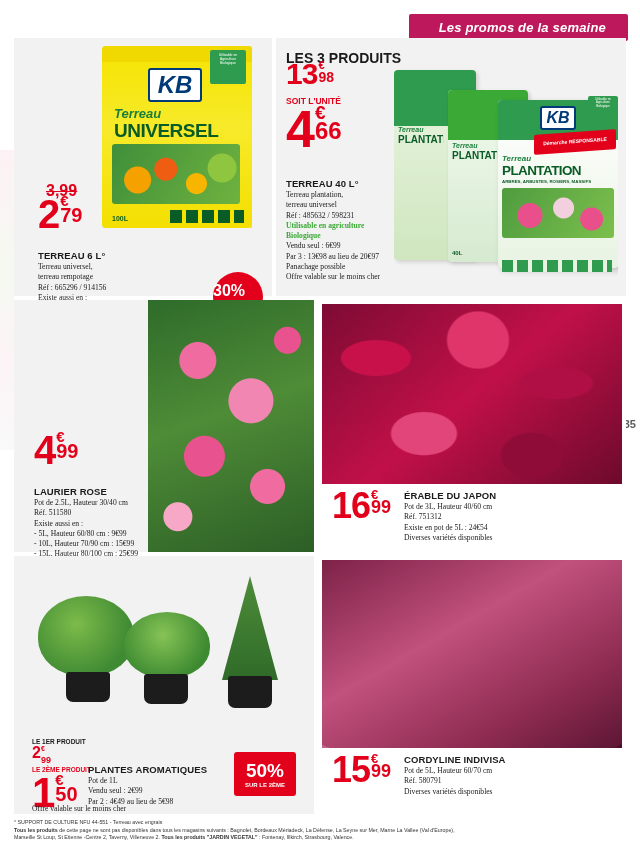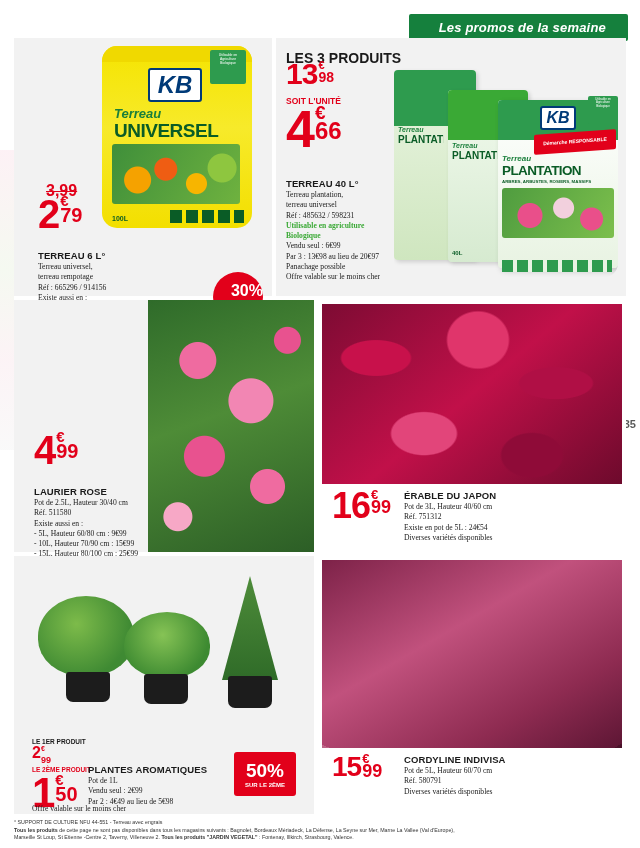--- a/index.html
+++ b/index.html
@@ -8,21 +8,21 @@
     background: #ffffff;
     font-family: "Liberation Sans", sans-serif;
     position: relative;
     overflow: hidden;
   }
   .page { position: absolute; inset: 0; }
 
   
   .promo-banner {
     position: absolute; top: 14px; right: 12px;
-    background: #15803d; color: #fff;
+    background: #be185d; color: #fff;
     font-style: italic; font-weight: bold;
     font-size: 13px;
     padding: 6px 22px 6px 30px;
     border-radius: 2px;
     letter-spacing: .2px;
   }
 
   
   .panel { position: absolute; background: #f2f2f2; }
   .panel.white { background: #fff; }
@@ -49,34 +49,34 @@
     font-weight: bold; font-size: 9.5px; color: #1a1a1a;
     text-transform: uppercase; letter-spacing: .1px;
   }
   .prod-desc { font-size: 7.6px; color: #1a1a1a; line-height: 1.35; font-family: Liberation Serif, serif; }
   .green { color: #3aa935; font-weight: bold; }
 
   
   .badge-circle {
     position: absolute; border-radius: 50%;
     background: #e2001a; color: #fff;
-    display:flex; flex-direction: column; align-items:flex-end; justify-content:center;
+    display:flex; flex-direction: column; align-items:flex-start; justify-content:center;
     text-align:center;
   }
   .badge-circle .big { font-weight: bold; }
   .badge-circle .sub { font-size: 5px; font-weight:bold; line-height:1.15; letter-spacing:.2px;}
 
   .badge-sq {
     position:absolute; background:#e2001a; color:#fff;
     display:flex; flex-direction:column; align-items:center; justify-content:center;
     border-radius:3px; text-align:center;
   }
 
   
-  .bag { position:absolute; overflow:hidden;border-radius:15px; }
+  .bag { position:absolute; overflow:hidden; }
   .kb-logo {
     background:#fff; border:2px solid #003a78; color:#003a78;
     font-weight:bold; font-style:italic;
     display:flex; align-items:center; justify-content:center;
     border-radius:3px;
   }
 
   
   .photo { position:absolute; overflow:hidden; }
 
@@ -331,21 +331,21 @@
   </div>
 
   <div class="panel white" style="left:318px; top:556px; width:308px; height:258px;">
     <div class="photo" style="left:4px; top:4px; width:300px; height:188px;
                 background:
                   linear-gradient(22deg, rgba(255,255,255,.18) 0 3px, transparent 3px 12px),
                   linear-gradient(-30deg, rgba(0,0,0,.22) 0 4px, transparent 4px 14px),
                   linear-gradient(150deg,#7d2248,#c1517d 40%,#8e2b51 75%,#5d1634);"></div>
 
     <div class="price" style="position:absolute; left:14px; top:198px;">
-      <span class="int" style="font-size:28px;">15</span><span class="rc"><span class="eur" style="font-size:13px; line-height:9px;">€</span><span class="cts" style="font-size:18px;">99</span></span>
+      <span class="int" style="font-size:36px;">15</span><span class="rc"><span class="eur" style="font-size:13px; line-height:9px;">€</span><span class="cts" style="font-size:18px;">99</span></span>
     </div>
 
     <div class="prod-title" style="position:absolute; left:86px; top:198px;">CORDYLINE INDIVISA</div>
     <div class="prod-desc" style="position:absolute; left:86px; top:210px; width:180px;">
       <div>Pot de 5L, Hauteur 60/70 cm</div>
       <div>Réf. 580791</div>
       <div>Diverses variétés disponibles</div>
     </div>
   </div>
 

